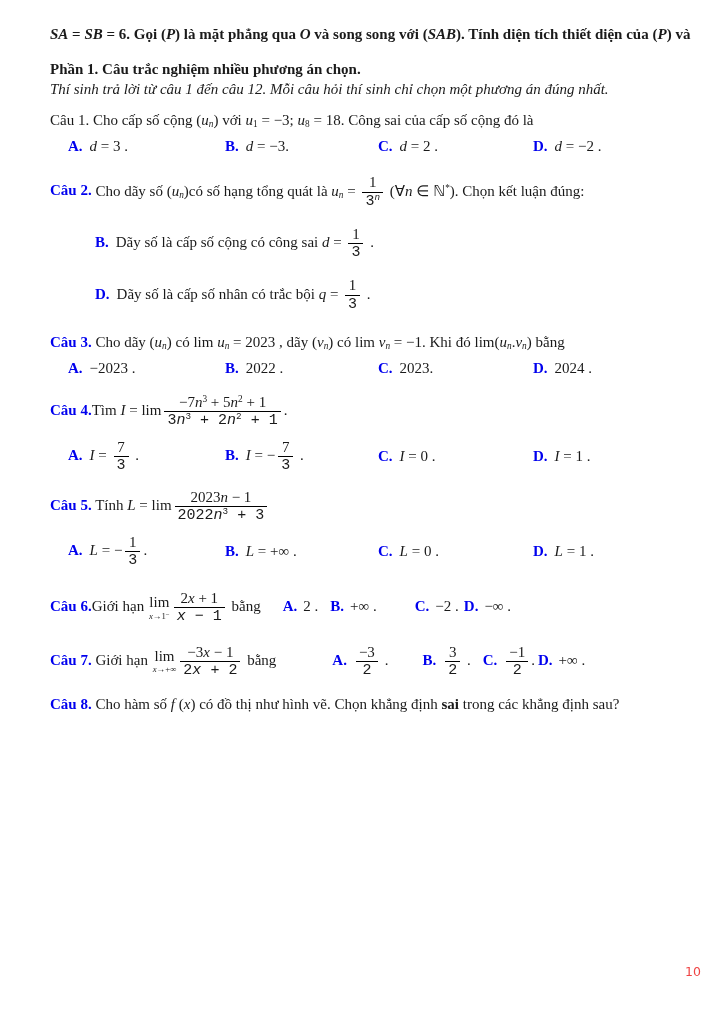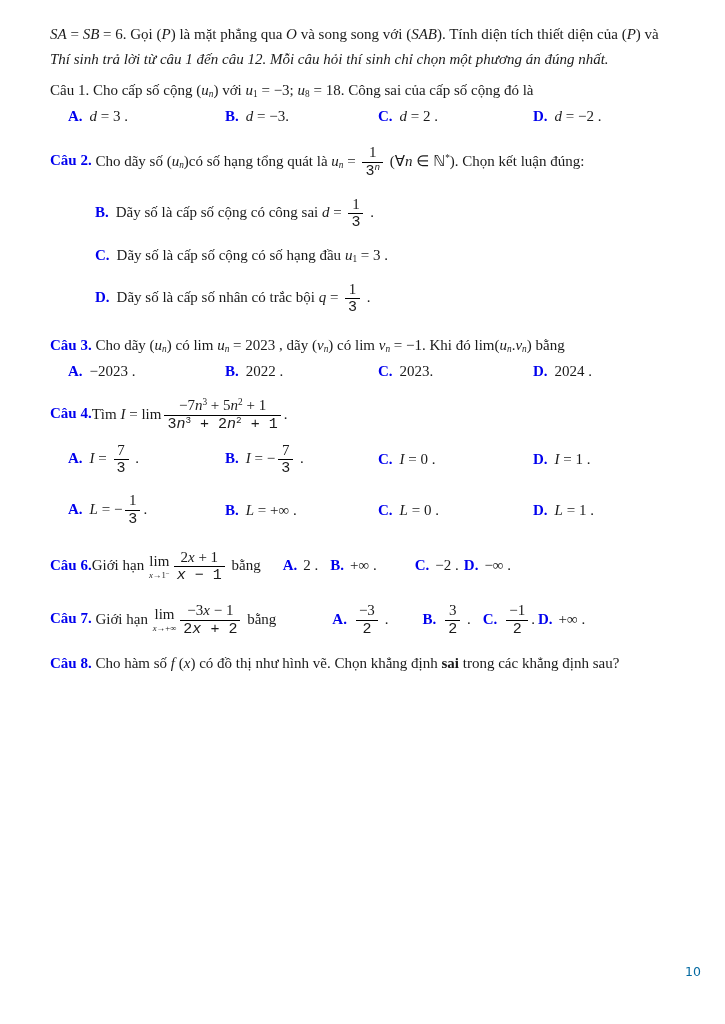--- a/index.html
+++ b/index.html
@@ -4,21 +4,21 @@
 <style>
   :root { --blue:#0000EE; --ink:#1a1a1a; }
   html,body{margin:0;padding:0;}
   body{
     width:725px;height:1024px;position:relative;background:#ffffff;
     font-family:"Liberation Serif",serif;font-size:15px;color:var(--ink);
     overflow:hidden;
   }
   .content{padding:20px 30px 0 50px;}
   .line{white-space:nowrap;}
-  .cont{line-height:28px;}
+  .cont{line-height:28px;font-weight:bold;}
   .indent2{padding-left:63px;}
   #deso{margin-top:11px;}
   #phan1{margin-top:13px;font-weight:bold;}
   #instr{margin-top:3px;font-style:italic;}
   .q{margin-top:14px;}
   #q2{margin-top:19px;}
   #q3{margin-top:21px;}
   #q4{margin-top:17px;}
   #q5{margin-top:15px;}
   #q6{margin-top:21px;}
@@ -47,30 +47,31 @@
   .limword{line-height:1.05;}
   .limsub{font-size:0.58em;line-height:1;margin-top:1px;}
   .limsub .s-sup{font-size:0.8em;vertical-align:0.35em;}
   .iopt{margin-left:14px;}
   .iopt .optletter{margin-right:6px;}
   #q6 .iopt-a{margin-left:22px;} #q6 .iopt-b{margin-left:12px;}
   #q6 .iopt-c{margin-left:38px;} #q6 .iopt-d{margin-left:5px;}
   #q7 .iopt-a{margin-left:56px;} #q7 .iopt-b{margin-left:34px;}
   #q7 .iopt-c{margin-left:12px;} #q7 .iopt-d{margin-left:3px;}
   .pagenum{position:absolute;right:24px;top:964px;
-           font-family:"DejaVu Sans",sans-serif;font-size:12.5px;color:#0369a1;}
+           font-family:"DejaVu Sans",sans-serif;font-size:12.5px;color:#ef4444;}
 </style>
 </head>
 <body>
 
 <div class="page">
   <div class="content">
 
     <div class="line cont"><span class="s-i">SA</span><span class="s-r"> = </span><span class="s-i">SB</span><span class="s-r"> = 6.</span><span class="s-r"> Gọi </span><span class="s-r">(</span><span class="s-i">P</span><span class="s-r">)</span><span class="s-r"> là mặt phẳng qua </span><span class="s-i">O</span><span class="s-r"> và song song với </span><span class="s-r">(</span><span class="s-i">SAB</span><span class="s-r">)</span><span class="s-r">. Tính diện tích thiết diện của </span><span class="s-r">(</span><span class="s-i">P</span><span class="s-r">)</span><span class="s-r"> và</span></div>
 
+    <div class="line" id="phan1">Phần 1. Câu trắc nghiệm nhiều phương án chọn.</div>
     <div class="line" id="instr">Thí sinh trả lời từ câu 1 đến câu 12. Mỗi câu hỏi thí sinh chỉ chọn một phương án đúng nhất.</div>
 
     <div class="q" id="q1">
       <div class="line">
         <span class="qlabel black">Câu 1.</span><span><span class="s-r"> Cho cấp số cộng </span><span class="s-r">(</span><span class="s-i">u</span><span class="s-subi">n</span><span class="s-r">)</span><span class="s-r"> với </span><span class="s-i">u</span><span class="s-sub">1</span><span class="s-r"> = −3; </span><span class="s-i">u</span><span class="s-sub">8</span><span class="s-r"> = 18</span><span class="s-r">. Công sai của cấp số cộng đó là</span></span>
       </div>
       <div class="optrow">
         <span class="opt"><span class="optletter">A.</span><span><span class="s-i">d</span><span class="s-r"> = 3 .</span></span></span>
         <span class="opt"><span class="optletter">B.</span><span><span class="s-i">d</span><span class="s-r"> = −3.</span></span></span>
         <span class="opt"><span class="optletter">C.</span><span><span class="s-i">d</span><span class="s-r"> = 2 .</span></span></span>
@@ -82,21 +83,20 @@
       <div class="line">
         <span class="qlabel">Câu 2.</span><span><span class="s-r"> Cho dãy số </span><span class="s-r">(</span><span class="s-i">u</span><span class="s-subi">n</span><span class="s-r">)</span><span class="s-r">có số hạng tổng quát là </span><span class="s-i">u</span><span class="s-subi">n</span><span class="s-r"> = </span><span class="frac">
               <span class="num"><span class="s-r">1</span></span>
               <span class="den"><span class="s-r">3</span><span class="s-supi">n</span></span>
             </span><span class="s-r"> (∀</span><span class="s-i">n</span><span class="s-r"> ∈ ℕ</span><span class="s-sup">*</span><span class="s-r">)</span><span class="s-r">. Chọn kết luận đúng:</span></span>
       </div>
       <div class="opt-stacked"><span class="optletter">B.</span><span><span class="s-r">Dãy số là cấp số cộng có công sai </span><span class="s-i">d</span><span class="s-r"> = </span><span class="frac">
               <span class="num"><span class="s-r">1</span></span>
               <span class="den"><span class="s-r">3</span></span>
             </span><span class="s-r"> .</span></span></div>
-      <div class="opt-stacked"><span class="optletter">C.</span><span><span class="s-r">Dãy số là cấp số cộng có số hạng đầu </span><span class="s-i">u</span><span class="s-sub">1</span><span class="s-r"> = 3 .</span></span></div>
       <div class="opt-stacked"><span class="optletter">D.</span><span><span class="s-r">Dãy số là cấp số nhân có trắc bội </span><span class="s-i">q</span><span class="s-r"> = </span><span class="frac">
               <span class="num"><span class="s-r">1</span></span>
               <span class="den"><span class="s-r">3</span></span>
             </span><span class="s-r"> .</span></span></div>
     </div>
 
     <div class="q" id="q3">
       <div class="line">
         <span class="qlabel">Câu 3.</span><span><span class="s-r"> Cho dãy </span><span class="s-r">(</span><span class="s-i">u</span><span class="s-subi">n</span><span class="s-r">)</span><span class="s-r"> có </span><span class="s-r">lim </span><span class="s-i">u</span><span class="s-subi">n</span><span class="s-r"> = 2023</span><span class="s-r"> , dãy </span><span class="s-r">(</span><span class="s-i">v</span><span class="s-subi">n</span><span class="s-r">)</span><span class="s-r"> có </span><span class="s-r">lim </span><span class="s-i">v</span><span class="s-subi">n</span><span class="s-r"> = −1</span><span class="s-r">. Khi đó </span><span class="s-r">lim(</span><span class="s-i">u</span><span class="s-subi">n</span><span class="s-r">.</span><span class="s-i">v</span><span class="s-subi">n</span><span class="s-r">)</span><span class="s-r"> bằng</span></span>
       </div>
@@ -123,20 +123,26 @@
         <span class="opt"><span class="optletter">B.</span><span><span class="s-i">I</span><span class="s-r"> = −</span><span class="frac">
                 <span class="num"><span class="s-r">7</span></span>
                 <span class="den"><span class="s-r">3</span></span>
               </span><span class="s-r"> .</span></span></span>
         <span class="opt"><span class="optletter">C.</span><span><span class="s-i">I</span><span class="s-r"> = 0 .</span></span></span>
         <span class="opt"><span class="optletter">D.</span><span><span class="s-i">I</span><span class="s-r"> = 1 .</span></span></span>
       </div>
     </div>
 
     <div class="q" id="q5">
+      <div class="line">
+        <span class="qlabel">Câu 5.</span><span><span class="s-r"> Tính </span><span class="s-i">L</span><span class="s-r"> = lim</span><span class="frac">
+              <span class="num"><span class="s-r">2023</span><span class="s-i">n</span><span class="s-r"> − 1</span></span>
+              <span class="den"><span class="s-r">2022</span><span class="s-i">n</span><span class="s-sup">3</span><span class="s-r"> + 3</span></span>
+            </span></span>
+      </div>
       <div class="optrow">
         <span class="opt"><span class="optletter">A.</span><span><span class="s-i">L</span><span class="s-r"> = −</span><span class="frac">
                 <span class="num"><span class="s-r">1</span></span>
                 <span class="den"><span class="s-r">3</span></span>
               </span><span class="s-r">.</span></span></span>
         <span class="opt"><span class="optletter">B.</span><span><span class="s-i">L</span><span class="s-r"> = +∞ .</span></span></span>
         <span class="opt"><span class="optletter">C.</span><span><span class="s-i">L</span><span class="s-r"> = 0 .</span></span></span>
         <span class="opt"><span class="optletter">D.</span><span><span class="s-i">L</span><span class="s-r"> = 1 .</span></span></span>
       </div>
     </div>

